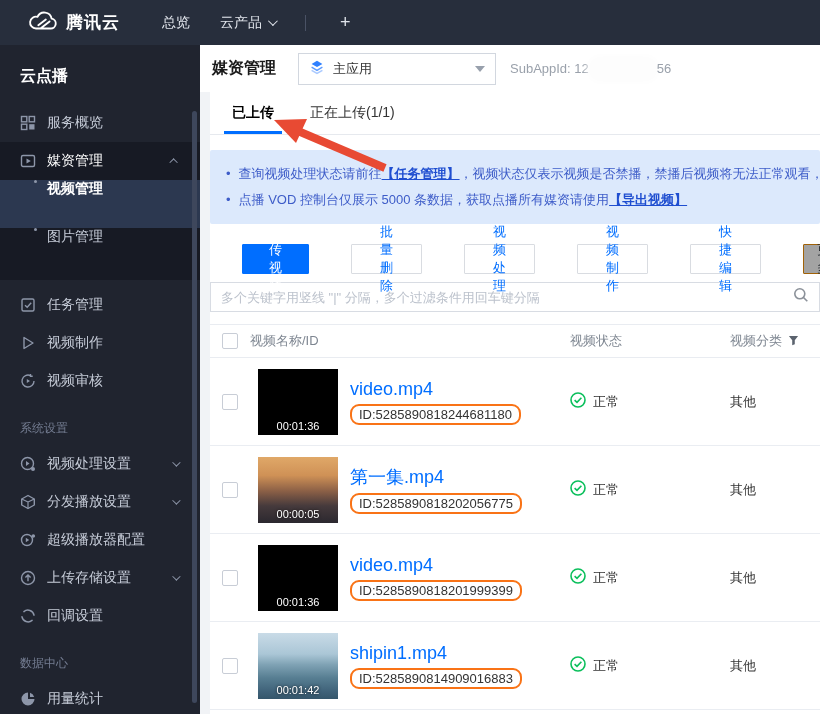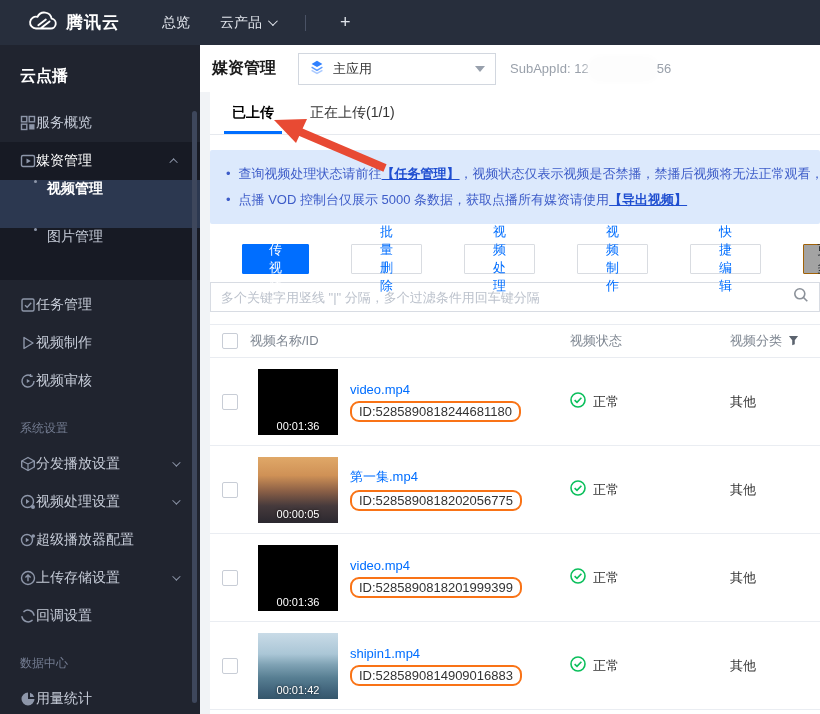--- a/index.html
+++ b/index.html
@@ -19,21 +19,21 @@
 
   .chev { display:inline-block; width:7px; height:7px; border-right:1.5px solid currentColor;
     border-bottom:1.5px solid currentColor; }
   .chev.down { transform:rotate(45deg) translateY(-2px); }
   .chev.up { transform:rotate(-135deg) translateY(-2px); }
 
   
   .sidebar { position:absolute; left:0; top:45px; width:200px; height:669px; background:#20242f;
     color:#c6ccd8; font-size:14px; overflow:hidden; }
   .side-title { color:#fff; font-size:16px; font-weight:bold; padding:21px 0 17px 20px; }
-  .side-item { height:38px; display:flex; align-items:center; padding-left:20px; gap:0; cursor:pointer; }
+  .side-item { height:38px; display:flex; align-items:center; padding-left:20px; gap:11px; cursor:pointer; }
   .side-item .licon { width:16px; height:16px; color:#8d96a9; flex:0 0 16px; }
   .side-item .chev { margin-left:auto; margin-right:22px; color:#8d96a9; width:6px; height:6px; }
   .side-group { background:#171a24; padding-bottom:4px; }
   .side-sub { height:48px; display:flex; padding-left:34px; gap:10px; cursor:pointer; }
   .side-sub .dot { width:3px; height:3px; border-radius:50%; background:#8d96a9; }
   .side-sub.active { background:#2c3850; color:#fff; font-weight:bold; }
   .side-section { font-size:12px; color:#747d92; padding:20px 0 8px 20px; }
   .side-scrollthumb { position:absolute; right:3px; top:66px; width:5px; height:592px;
     background:#3e475c; border-radius:3px; }
 
@@ -88,21 +88,21 @@
     margin-left:12px; cursor:pointer; }
   .trow { height:88px; border-bottom:1px solid #eaedf2; }
   .cell-name { display:flex; align-items:center; padding-left:8px; gap:12px; }
   .thumb { width:80px; height:66px; position:relative; flex:0 0 80px; }
   .thumb .dur { position:absolute; bottom:3px; left:0; right:0; text-align:center;
     color:#fff; font-size:11px; text-shadow:0 0 3px rgba(0,0,0,.8); }
   .thumb-black { background:#000; }
   .thumb-sunset { background:linear-gradient(180deg,#e0a868 0%,#cf9156 28%,#8a5f46 52%,#463a3c 74%,#2b282f 100%); }
   .thumb-city { background:linear-gradient(180deg,#c9dbe7 0%,#aac6d6 32%,#7fa2b4 48%,#577e92 68%,#40637a 88%,#35566b 100%); }
   .name-id { display:flex; flex-direction:column; gap:4px; }
-  .vname { color:#006eff; font-size:13px; cursor:pointer; }
+  .vname { color:#006eff; font-size:18px; cursor:pointer; }
   .vid { display:inline-block; border:2px solid #f97316; border-radius:9px; padding:1px 7px;
     color:#333; font-size:13px; }
   .cell-status { display:flex; align-items:center; gap:7px; font-size:13px; color:#333; }
   .cell-cat { font-size:13px; color:#333; }
 
   .arrow-annot { position:absolute; left:252px; top:110px; width:160px; height:75px;
     pointer-events:none; z-index:5; }
 </style>
 </head>
 <body>
@@ -195,37 +195,37 @@
           </svg>
       </span>
       <span>视频审核</span>
     </div>
 
     <div class="side-section">系统设置</div>
 
     <div class="side-item">
       <span class="licon">
         <svg width="16" height="16" viewBox="0 0 16 16">
-            <path d="M8 1.5 L14.3 5 V11 L8 14.5 1.7 11 V5 Z" fill="none" stroke="currentColor" stroke-width="1.4" stroke-linejoin="round"></path>
-            <path d="M8 8 L14.3 5 M8 8 L1.7 5 M8 8 V14.5" fill="none" stroke="currentColor" stroke-width="1.2"></path>
-          </svg>
-      </span>
-      <span>分发播放设置</span>
-      <span class="chev down"></span>
-    </div>
-
-    <div class="side-item">
-      <span class="licon">
-        <svg width="16" height="16" viewBox="0 0 16 16">
             <circle cx="7.5" cy="7.5" r="6" fill="none" stroke="currentColor" stroke-width="1.4"></circle>
             <path d="M6 5 L9.5 7.5 6 10 Z" fill="currentColor"></path>
             <circle cx="13" cy="13" r="2" fill="currentColor"></circle>
           </svg>
       </span>
       <span>视频处理设置</span>
+      <span class="chev down"></span>
+    </div>
+
+    <div class="side-item">
+      <span class="licon">
+        <svg width="16" height="16" viewBox="0 0 16 16">
+            <path d="M8 1.5 L14.3 5 V11 L8 14.5 1.7 11 V5 Z" fill="none" stroke="currentColor" stroke-width="1.4" stroke-linejoin="round"></path>
+            <path d="M8 8 L14.3 5 M8 8 L1.7 5 M8 8 V14.5" fill="none" stroke="currentColor" stroke-width="1.2"></path>
+          </svg>
+      </span>
+      <span>分发播放设置</span>
       <span class="chev down"></span>
     </div>
 
     <div class="side-item">
       <span class="licon">
         <svg width="16" height="16" viewBox="0 0 16 16">
             <circle cx="7" cy="8" r="5.5" fill="none" stroke="currentColor" stroke-width="1.4"></circle>
             <path d="M5.8 5.8 L9.2 8 5.8 10.2 Z" fill="currentColor"></path>
             <circle cx="13.3" cy="4" r="1.8" fill="currentColor"></circle>
           </svg>

